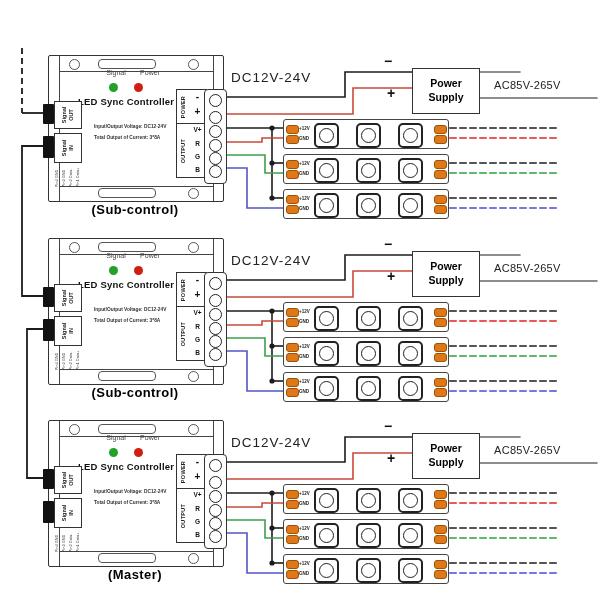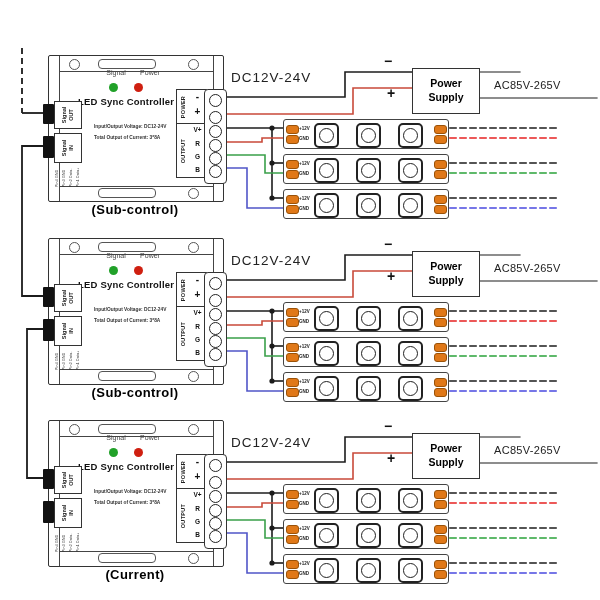--- a/index.html
+++ b/index.html
@@ -461,21 +461,21 @@
       <div class="tblock">
         <div class="tcirc" style="top:3.5px"></div>
         <div class="tcirc" style="top:20.5px"></div>
         <div class="tcirc" style="top:34.5px"></div>
         <div class="tcirc" style="top:48.5px"></div>
         <div class="tcirc" style="top:61.5px"></div>
         <div class="tcirc" style="top:74.5px"></div>
       </div>
     </div>
 
-    <div class="caption">(Current)</div>
+    <div class="caption">(Master)</div>
 
     <div class="dc-label">DC12V-24V</div>
     <div class="ps-minus">−</div>
     <div class="ps-plus">+</div>
     <div class="ps-box">
       <span>Power</span>
       <span>Supply</span>
     </div>
     <div class="ac-label">AC85V-265V</div>
 

